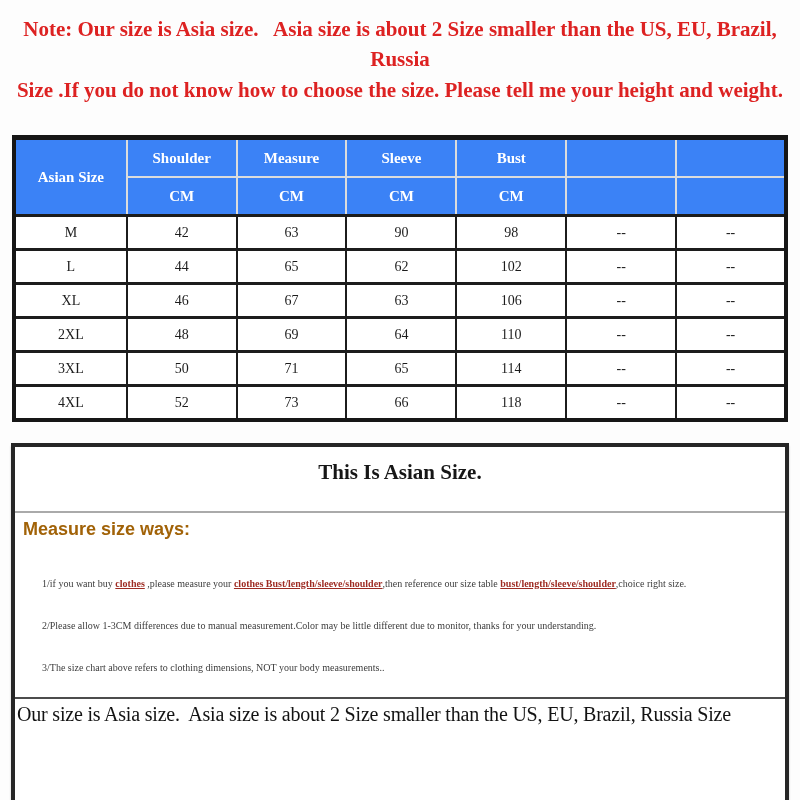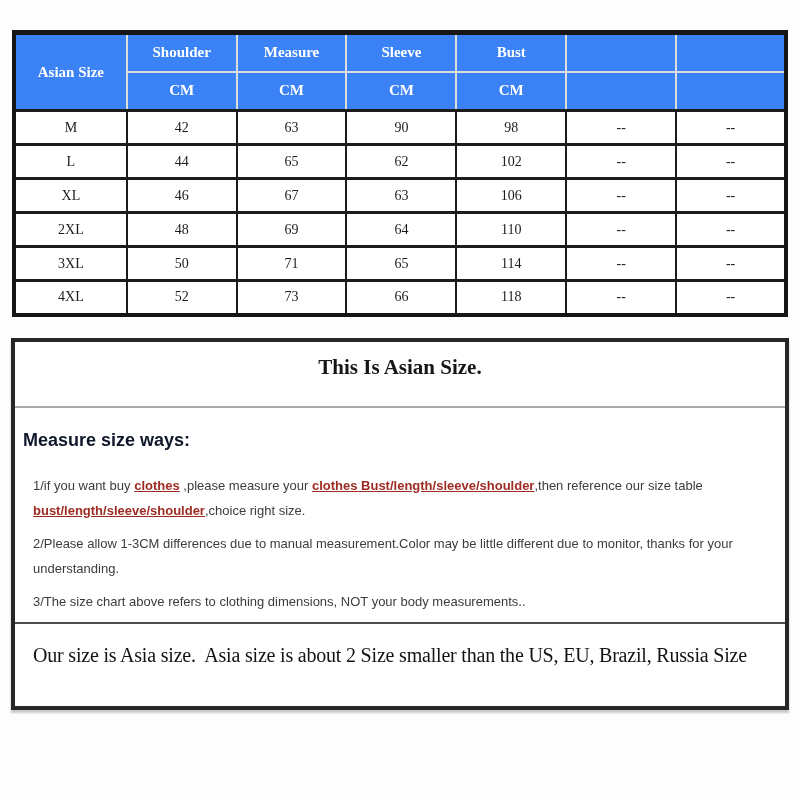--- a/index.html
+++ b/index.html
@@ -73,52 +73,54 @@
     color: #161616;
     padding: 13px 0 26px;
     font-weight: bold;
   }
   .divider-light { border-top: 2px solid #aaaaaa; }
   .divider-dark  { border-top: 2px solid #4c4c4c; margin-top: 3px; }
   .measure-heading {
     font-family: "Liberation Sans", sans-serif;
     font-weight: bold;
     font-size: 18px;
-    color: #0f172a;
-    padding: 22px 8px 0;
+    color: #a16207;
+    padding: 6px 8px 0;
   }
   .instructions { padding: 14px 10px 0; }
   .instructions p {
-    margin: 8px;
-    font-family: Liberation Sans, sans-serif;
-    font-size: 13px;
+    margin: 17px;
+    font-family: Liberation Serif, serif;
+    font-size: 10px;
     line-height: 25px;
     color: #3c3c3c;
   }
   .red-link {
     color: #9e2b22;
     font-weight: bold;
     text-decoration: underline;
   }
   .bottom-note {
-    margin: 16px;
+    margin: 0;
     padding: 4px 2px 0;
     font-family: "Liberation Serif", serif;
     font-size: 20px;
     color: #131313;
     white-space: pre;
     overflow: hidden;
     letter-spacing: -0.2px;
   }
 </style>
 </head>
 <body>
 
 <div class="page">
 
+  <p class="top-note">Note: Our size is Asia size.   Asia size is about 2 Size smaller than the US, EU, Brazil, Russia
+Size .If you do not know how to choose the size. Please tell me your height and weight.</p>
 
   <table class="size-table">
     <colgroup>
       <col class="c0">
         <col>
         <col>
         <col>
         <col>
         <col>
         <col>

